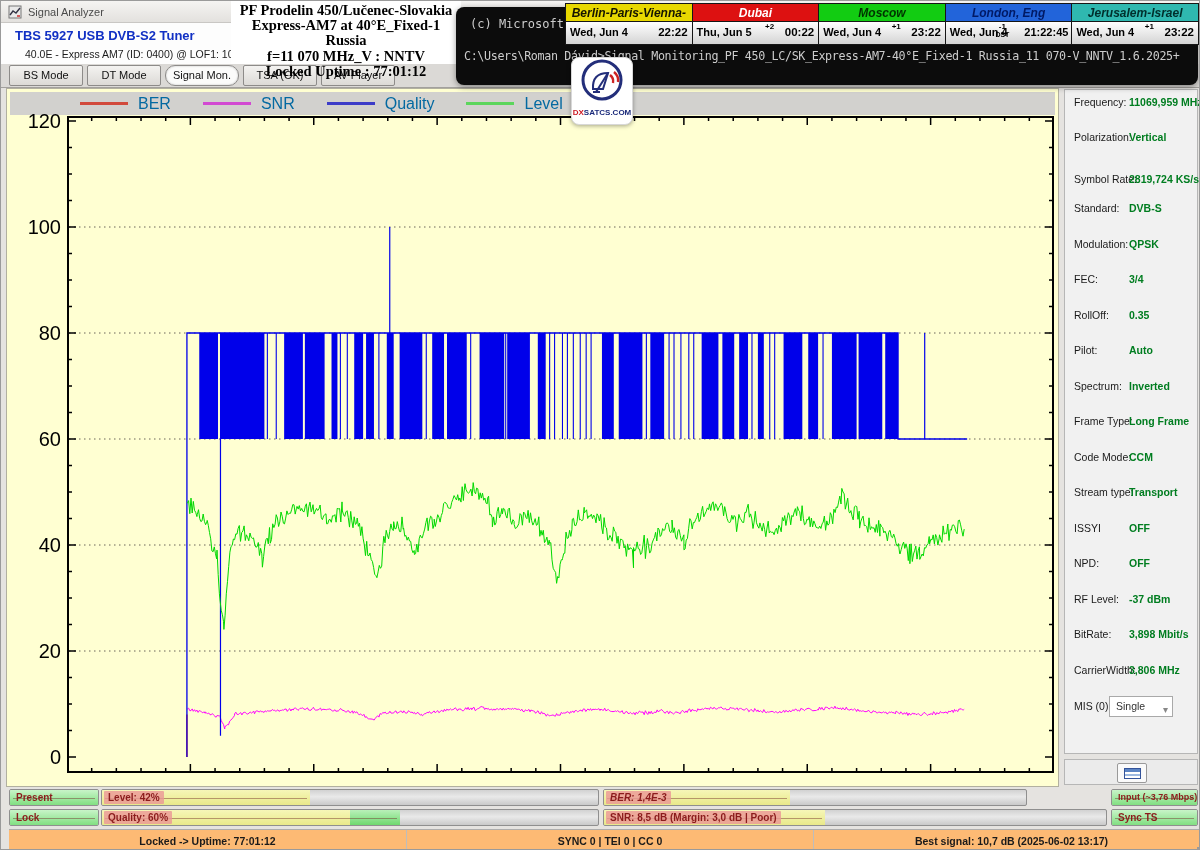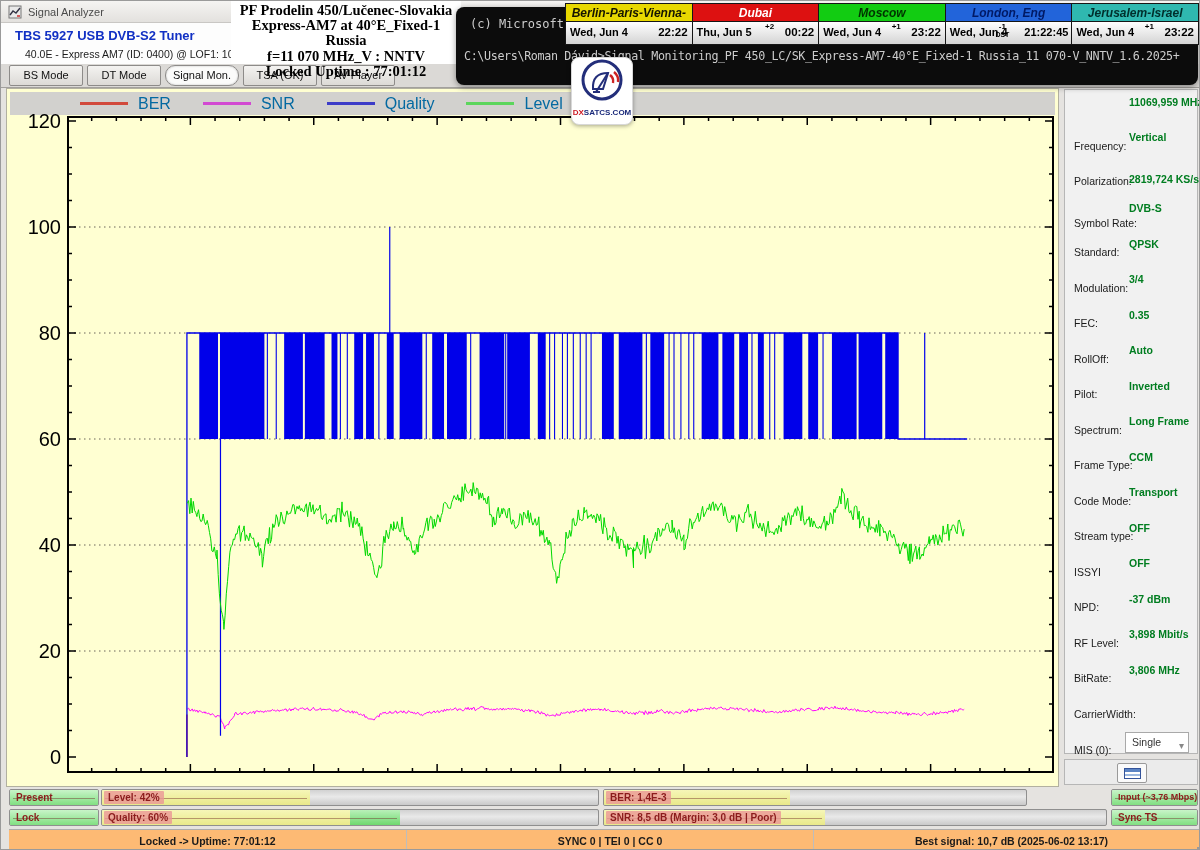--- a/index.html
+++ b/index.html
@@ -38,26 +38,26 @@
   .lg-item { display:flex; align-items:center; margin-right:32px; }
   .lg-line { display:inline-block; width:48px; height:3px; margin-right:10px; }
   .lg-label { font-size:16px; color:#0369a1; }
   #plotwrap { position:absolute; left:60px; top:27px; width:987px; height:657px; }
   .ylab { position:absolute; left:2px; width:52px; text-align:right; font-size:20px; color:#000; height:22px; line-height:22px; }
 
   
   #rpanel { position:absolute; left:1063px; top:88px; width:134px; height:665px;
     background:#f1f1f1; border:1px solid #b6b6b6; }
   .rp-row { position:absolute; left:0; width:134px; height:16px; }
-  .rp-label { position:absolute; left:9px; top:0; font-size:10.5px; color:#1a1a1a;margin-top:44px; }
+  .rp-label { position:absolute; left:9px; top:0; font-size:10.5px; color:#1a1a1a; }
   .rp-value { position:absolute; left:64px; top:0; font-size:10.5px; font-weight:bold; color:#007d20; white-space:nowrap; }
   #mis-row { position:absolute; left:0; top:606px; width:134px; height:22px; }
   #mis-row .rp-label { top:4px; }
-  #mis-select { position:absolute; left:60px; top:0; width:64px; height:21px; background:#fff;
-    border:1px solid #a9a9a9; font-size:10.5px; color:#333; line-height:19px; padding-left:6px;margin-top:36px; }
+  #mis-select { position:absolute; left:44px; top:0; width:64px; height:21px; background:#fff;
+    border:1px solid #a9a9a9; font-size:10.5px; color:#333; line-height:19px; padding-left:6px; }
   #mis-select .chev { position:absolute; right:4px; top:3px; color:#888; font-size:10px; }
   #iconstrip { position:absolute; left:1063px; top:758px; width:134px; height:26px;
     background:#ebebeb; border:1px solid #b6b6b6; }
   #ts-button { position:absolute; left:52px; top:3px; width:30px; height:20px; background:#fafafa;
     border:1px solid #9a9a9a; border-radius:2px; }
   #ts-button .glyph { position:absolute; left:6px; top:4px; width:17px; height:11px;
     border:1px solid #33539a;
     background:linear-gradient(#5b84c4 0 3px,#ffffff 3px 5px,#9db9e0 5px 7px,#ffffff 7px 9px,#9db9e0 9px 11px); }
 
   
@@ -459,21 +459,21 @@
   <div class="bar" id="bar-present" style="left:8px; top:788px; width:90px;">
     <div class="fill green" style="width:100%"></div>
       <i class="mid" style="width: calc(100% - 6px);"></i>
     <span class="blabel">Present</span>
   </div>
   <div class="bar" id="bar-level" style="left:100px; top:788px; width:498px;">
     <div class="fill" style="width: 42%;"></div>
       <i class="mid" style="width: calc(42% - 6px);"></i>
     <span class="blabel pink">Level: 42%</span>
   </div>
-  <div class="bar" id="bar-ber" style="left:602px; top:788px; width:424px;">
+  <div class="bar" id="bar-ber" style="left:602px; top:788px; width:424px;font-style:italic;">
     <div class="fill" style="width: 44%;"></div>
       <i class="mid" style="width: calc(44% - 6px);"></i>
     <span class="blabel pink">BER: 1,4E-3</span>
   </div>
   <div class="bar" id="bar-input" style="left:1110px; top:788px; width:87px;">
     <div class="fill green" style="width:100%"></div>
       <i class="mid" style="width: calc(100% - 6px);"></i>
     <span class="blabel" style="font-size:9px">Input (~3,76 Mbps)</span>
   </div>
   <div class="bar" id="bar-lock" style="left:8px; top:808px; width:90px;">

